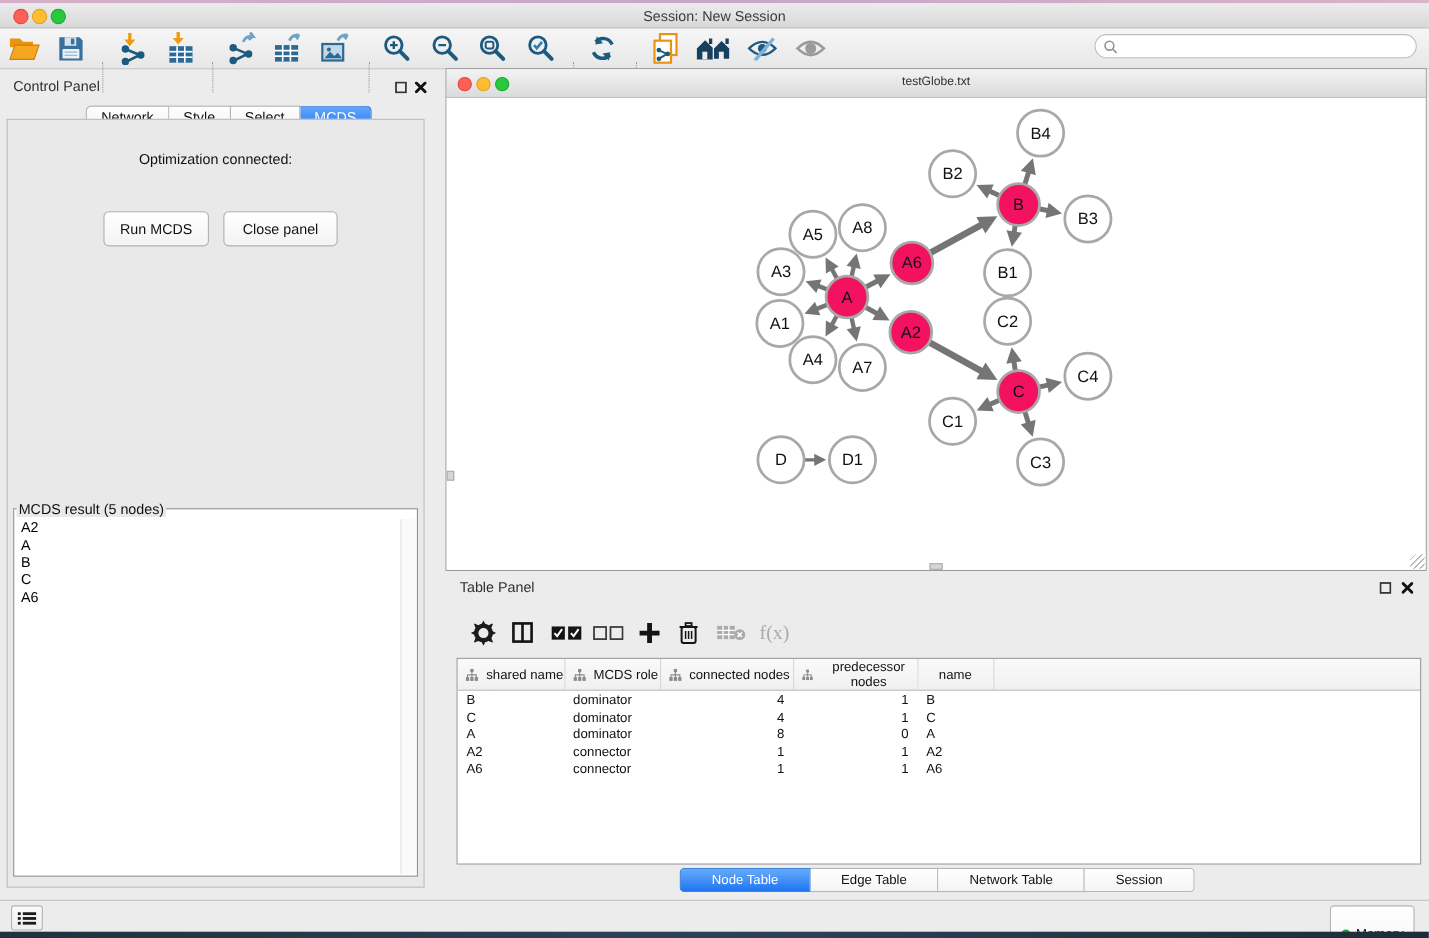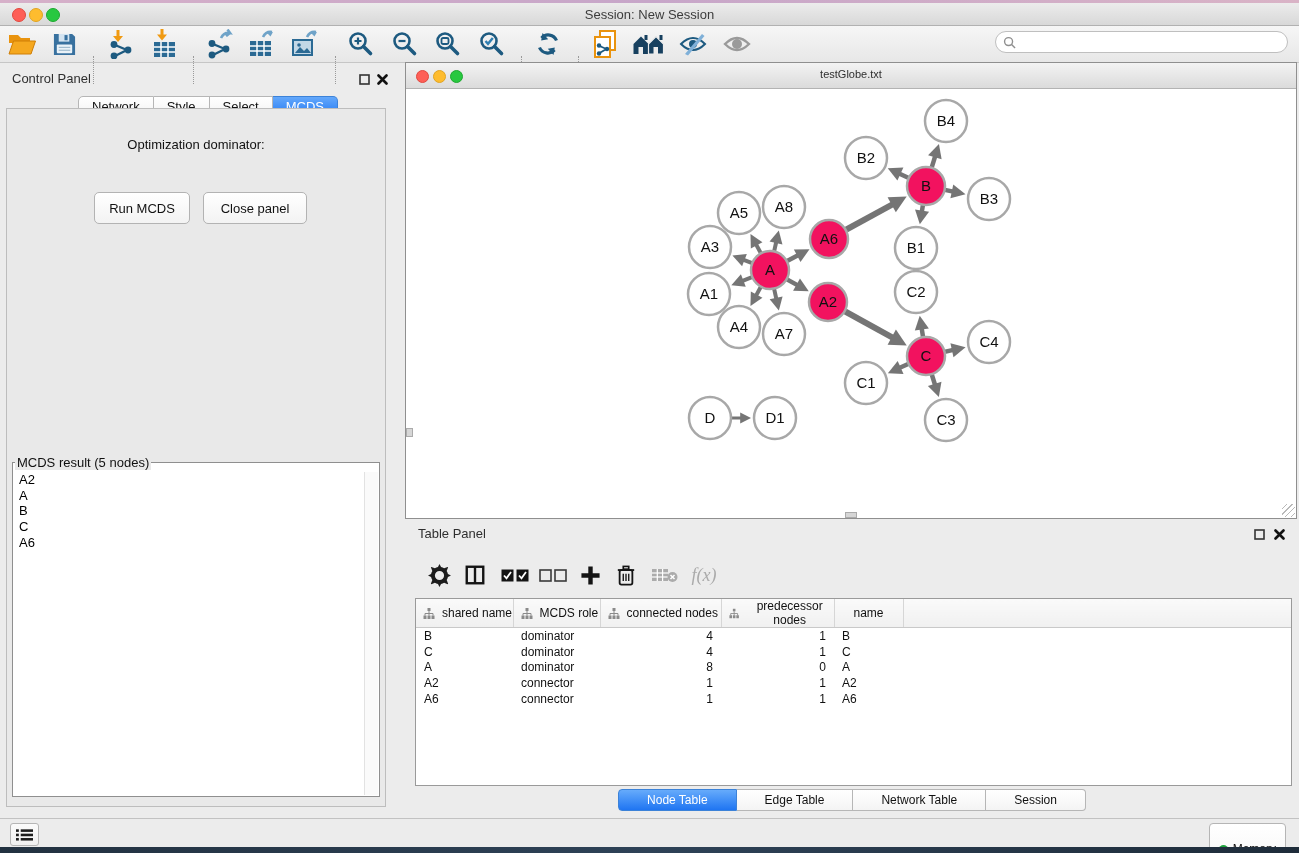--- a/index.html
+++ b/index.html
@@ -52,21 +52,21 @@
   .net-titlebar .tl{top:7px;width:11px;height:11px}
   .net-title{position:absolute;top:5px;left:0;right:0;text-align:center;font-size:11px;color:#2f2f2f}
   .net-canvas{position:absolute;top:26px;left:0;right:0;bottom:0;background:#fff;overflow:hidden}
   .grip{position:absolute;right:1px;bottom:1px;width:13px;height:13px;
     background:repeating-linear-gradient(135deg,transparent 0 3px,#b9b9b9 3px 4px)}
   .pane-handle{position:absolute;background:#d6d6d6;border:1px solid #ababab;box-sizing:border-box}
   
   .table-panel{left:405px;top:520px;width:894px;height:295px}
   .tp-title{position:absolute;top:6px;left:13px;font-size:13px;color:#2f2f2f}
   .tp-toolbar-icon{position:absolute;top:40px;height:30px;display:flex;align-items:center;justify-content:center}
-  .fx{font-family:"Liberation Serif",serif;font-style:italic;font-size:18px;color:#aaa}
+  .fx{font-family:"Liberation Serif",serif;font-size:18px;color:#aaa}
   .node-table{position:absolute;left:10px;top:78px;right:7px;height:188px;border:1px solid #9a9a9a;background:#fff;box-sizing:border-box;overflow:hidden}
   table.nt{border-collapse:collapse;width:100%;table-layout:fixed;font-size:12px;color:#111}
   table.nt th{height:21px;background:linear-gradient(#fafafa,#f0f0f0);border-bottom:1px solid #c9c9c9;border-right:1px solid #d6d6d6;font-weight:normal;padding:0;overflow:hidden}
   table.nt th.noborder{border-right:none}
   .th-inner{display:flex;align-items:center;gap:7px;padding-left:7px}
   .th-inner.center{justify-content:center;padding-left:0}
   table.nt td{height:15.7px;padding:0 8px;white-space:nowrap;overflow:hidden}
   td.al-r{text-align:right}
   td.al-l{text-align:left}
   .tp-tabs{position:absolute;top:269px;left:0;width:100%;display:flex;justify-content:center}
@@ -260,21 +260,21 @@
     </svg>
 </div>
 <div class="seg" id="cp-tabs" style="left:78px;top:96px">
     <div class="seg-btn">Network</div>
     <div class="seg-btn">Style</div>
     <div class="seg-btn">Select</div>
     <div class="seg-btn active">MCDS</div>
   </div>
 
 <div class="abs cp-box">
-  <div class="opt-label">Optimization dominator:</div>
+  <div class="opt-label">Optimization connected:</div>
   <div class="btn" style="left:87px;top:83px;width:96px">Run MCDS</div>
   <div class="btn" style="left:196px;top:83px;width:104px">Close panel</div>
   <fieldset class="mcds">
     <legend>MCDS result (5 nodes)</legend>
     <div style="position:relative;width:100%;height:100%">
       <div class="mcds-list" id="mcds-list">
           <div>A2</div>
           <div>A</div>
           <div>B</div>
           <div>C</div>

